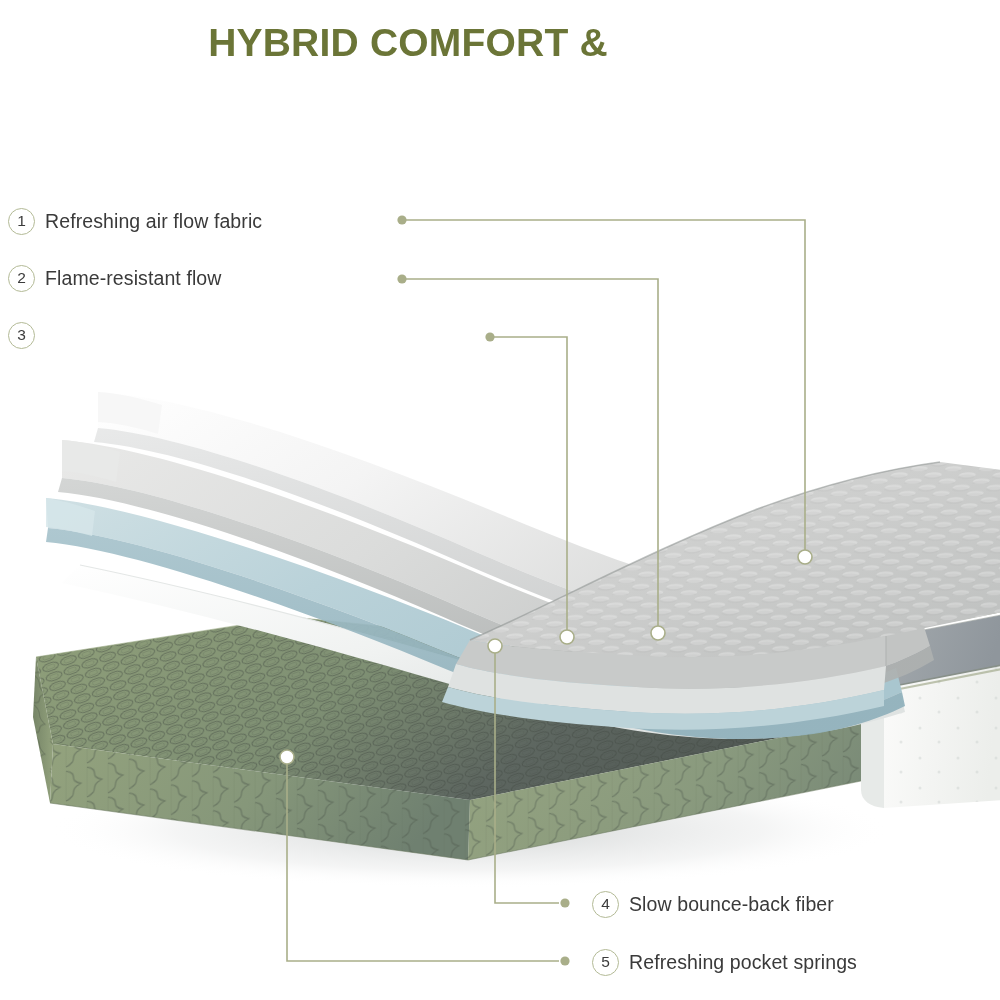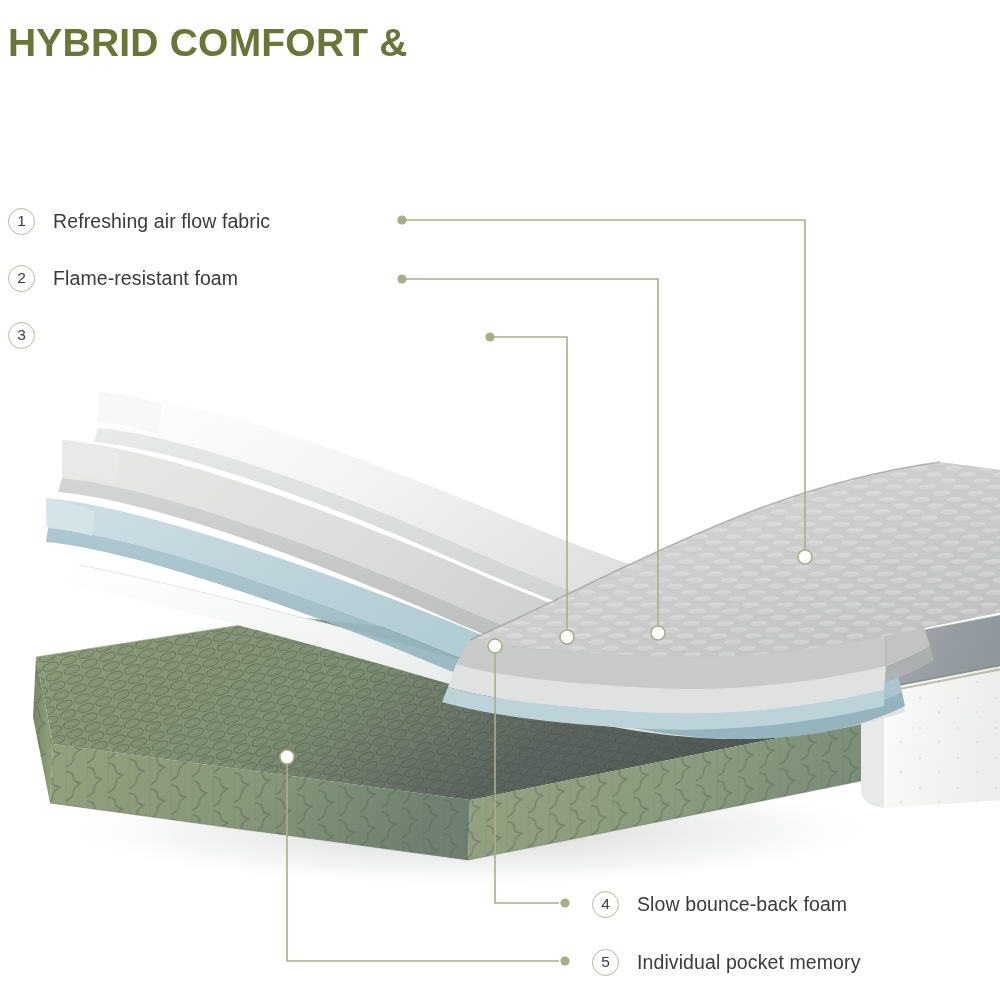--- a/index.html
+++ b/index.html
@@ -16,20 +16,21 @@
     font-family: "Liberation Sans", sans-serif;
     overflow: hidden;
   }
 
   
   #heading {
     position: absolute;
     left: 8px;
     top: 16px;
     width: 800px;
+    text-align: center;
   }
   #heading .hl {
     display: block;
     font-size: 39px;
     line-height: 54px;
     font-weight: 700;
     letter-spacing: 0.2px;
     color: #6b7537;
     white-space: pre;
   }
@@ -52,21 +53,20 @@
     font-size: 15.5px;
     line-height: 23px;
     text-align: center;
     font-weight: 400;
     background: transparent;
   }
   .legend-label {
     font-size: 19.5px;
     color: #3a3a3a;
     letter-spacing: 0.1px;
-    margin-left: 8px;
   }
 
   #li1 { left: 8px; top: 208px; }
   #li2 { left: 8px; top: 265px; }
   #li3 { left: 8px; top: 322px; }
 
   
   #li4 { left: 592px; top: 891px; }
   #li5 { left: 592px; top: 949px; }
 
@@ -338,30 +338,30 @@
     </g>
   </svg>
 
   <div class="legend-item" id="li1">
     <div class="num-badge">1</div>
     <div class="legend-label">Refreshing air flow fabric</div>
   </div>
 
   <div class="legend-item" id="li2">
     <div class="num-badge">2</div>
-    <div class="legend-label">Flame-resistant foam</div>
+    <div class="legend-label">Flame-resistant flow</div>
   </div>
 
   <div class="legend-item" id="li3">
     <div class="num-badge">3</div>
   </div>
 
   <div class="legend-item" id="li4">
     <div class="num-badge">4</div>
-    <div class="legend-label">Slow bounce-back foam</div>
+    <div class="legend-label">Slow bounce-back fiber</div>
   </div>
 
   <div class="legend-item" id="li5">
     <div class="num-badge">5</div>
-    <div class="legend-label">Individual pocket memory</div>
+    <div class="legend-label">Refreshing pocket springs</div>
   </div>
 
 </div>
 
 </body></html>

